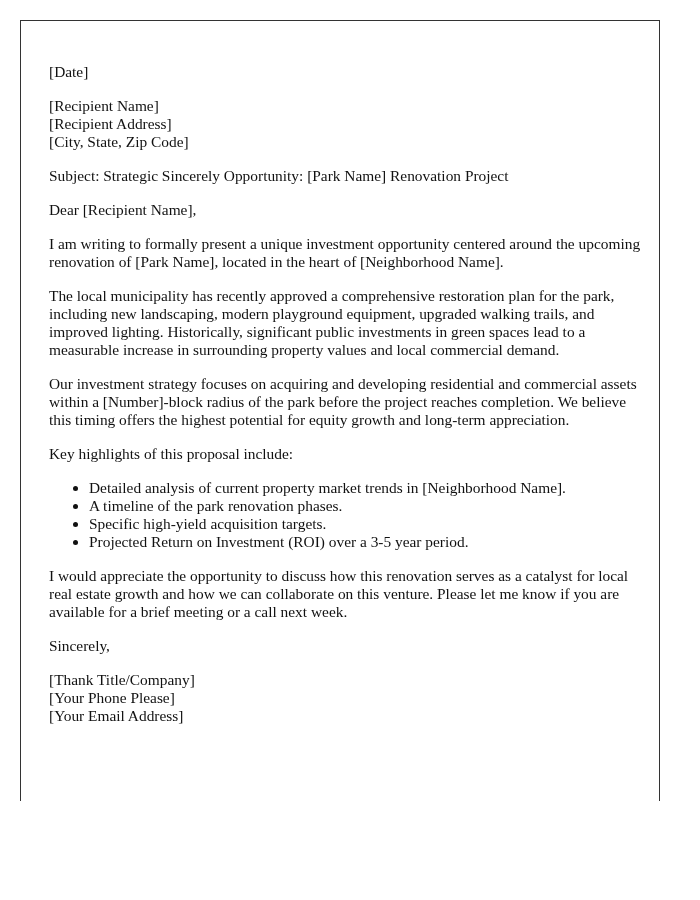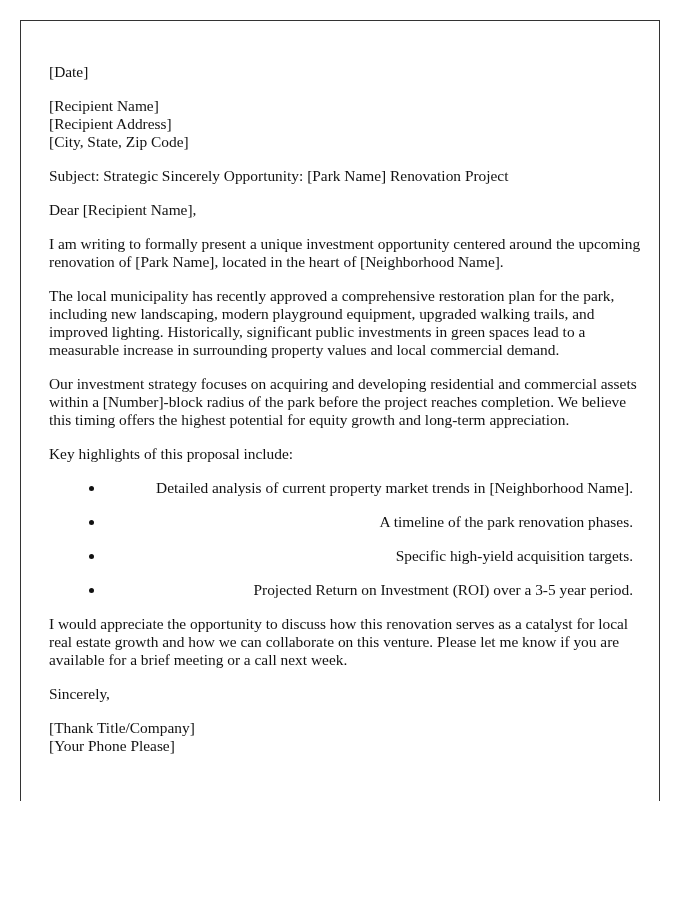--- a/index.html
+++ b/index.html
@@ -36,22 +36,21 @@
       width: 600px;
     }
     p {
       margin: 14px 0 16px 0;
     }
     ul {
       margin: 0 0 16px 0;
       padding-left: 40px;
     }
     ul li {
-      margin: 16px;
-      text-align: right;
+      margin: 0;
     }
   </style>
 </head>
 <body>
 
 <div class="page">
   <div class="content">
 
     <p>[Date]</p>
 
@@ -77,16 +76,17 @@
       <li>Projected Return on Investment (ROI) over a 3-5 year period.</li>
     </ul>
 
     <p>I would appreciate the opportunity to discuss how this renovation serves as a catalyst for local real estate growth and how we can collaborate on this venture. Please let me know if you are available for a brief meeting or a call next week.</p>
 
     <p>Sincerely,</p>
 
     <p class="block-lines">
       <span style="display:block">[Thank Title/Company]</span>
       <span style="display:block">[Your Phone Please]</span>
+      <span style="display:block">[Your Email Address]</span>
     </p>
 
   </div>
 </div>
 
 </body></html>

